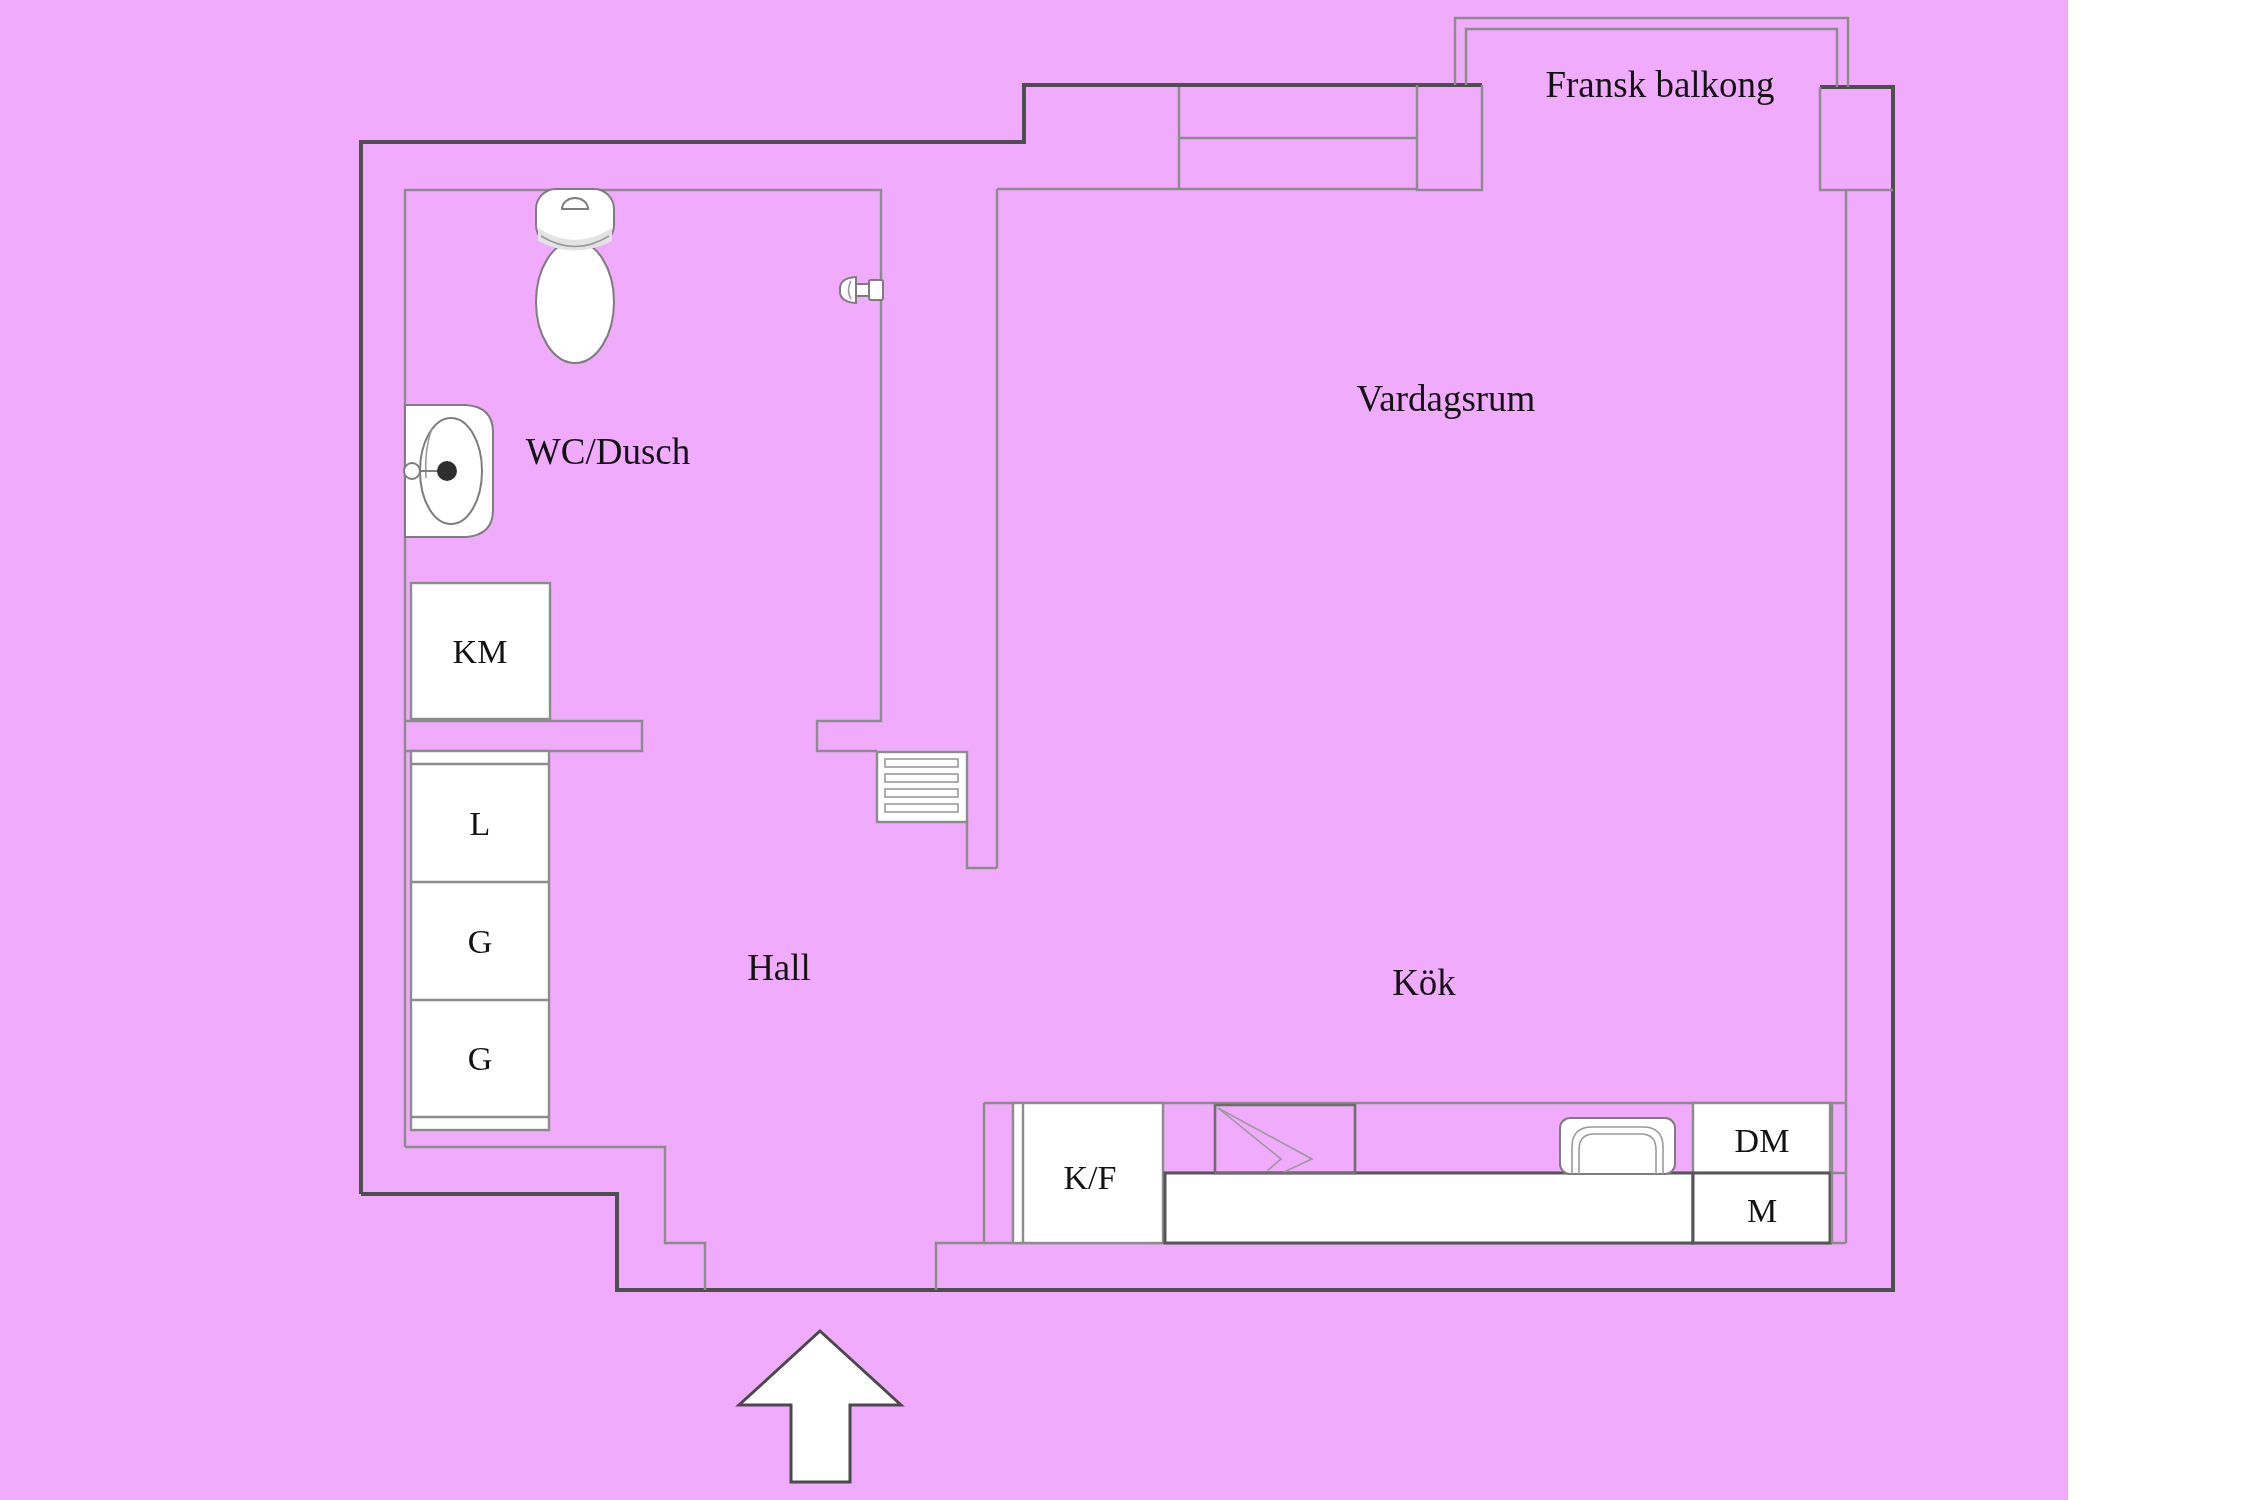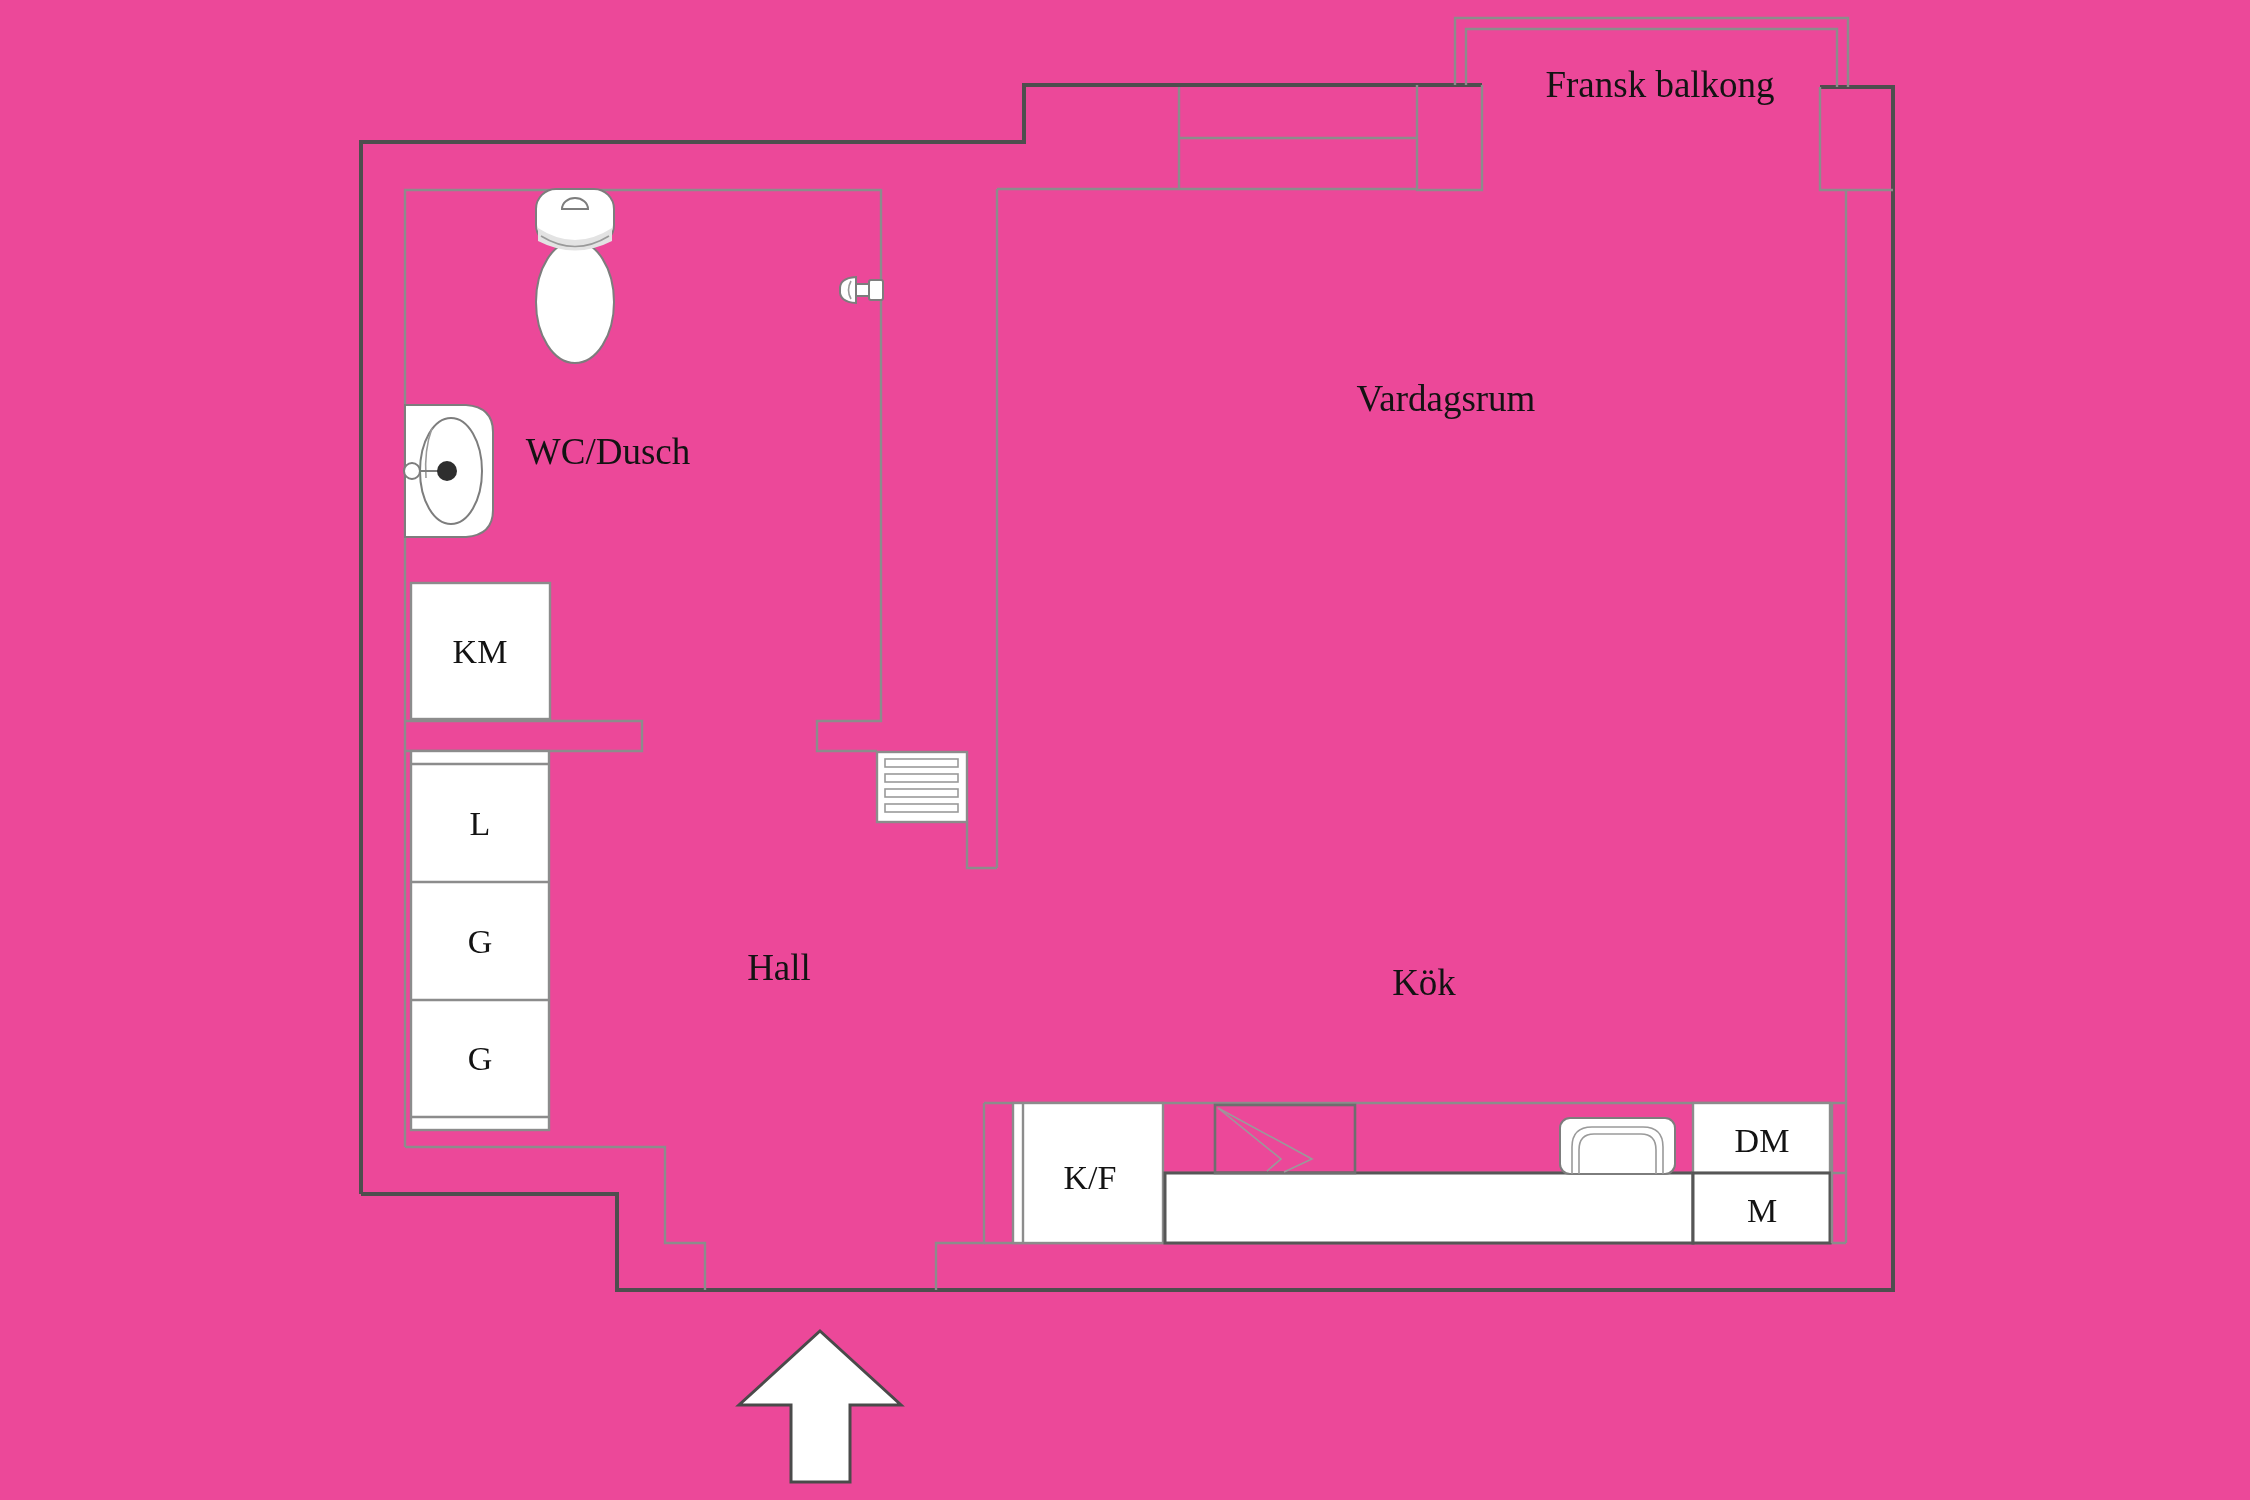--- a/index.html
+++ b/index.html
@@ -2,23 +2,23 @@
 <html><head>
 <meta charset="utf-8">
 <style>
   html, body {
     margin: 0;
     padding: 0;
     background: #ffffff;
   }
   .stage {
     position: relative;
-    width: 2250px;
+    width: 2068px;
     height: 1500px;
-    background: #ec4899;
+    background: #f0abfc;
     overflow: hidden;
   }
   svg { display: block; }
   .room-label {
     font-family: "Liberation Serif", "DejaVu Serif", serif;
     font-size: 37px;
     fill: #131313;
   }
   .unit-label {
     font-family: "Liberation Serif", "DejaVu Serif", serif;

